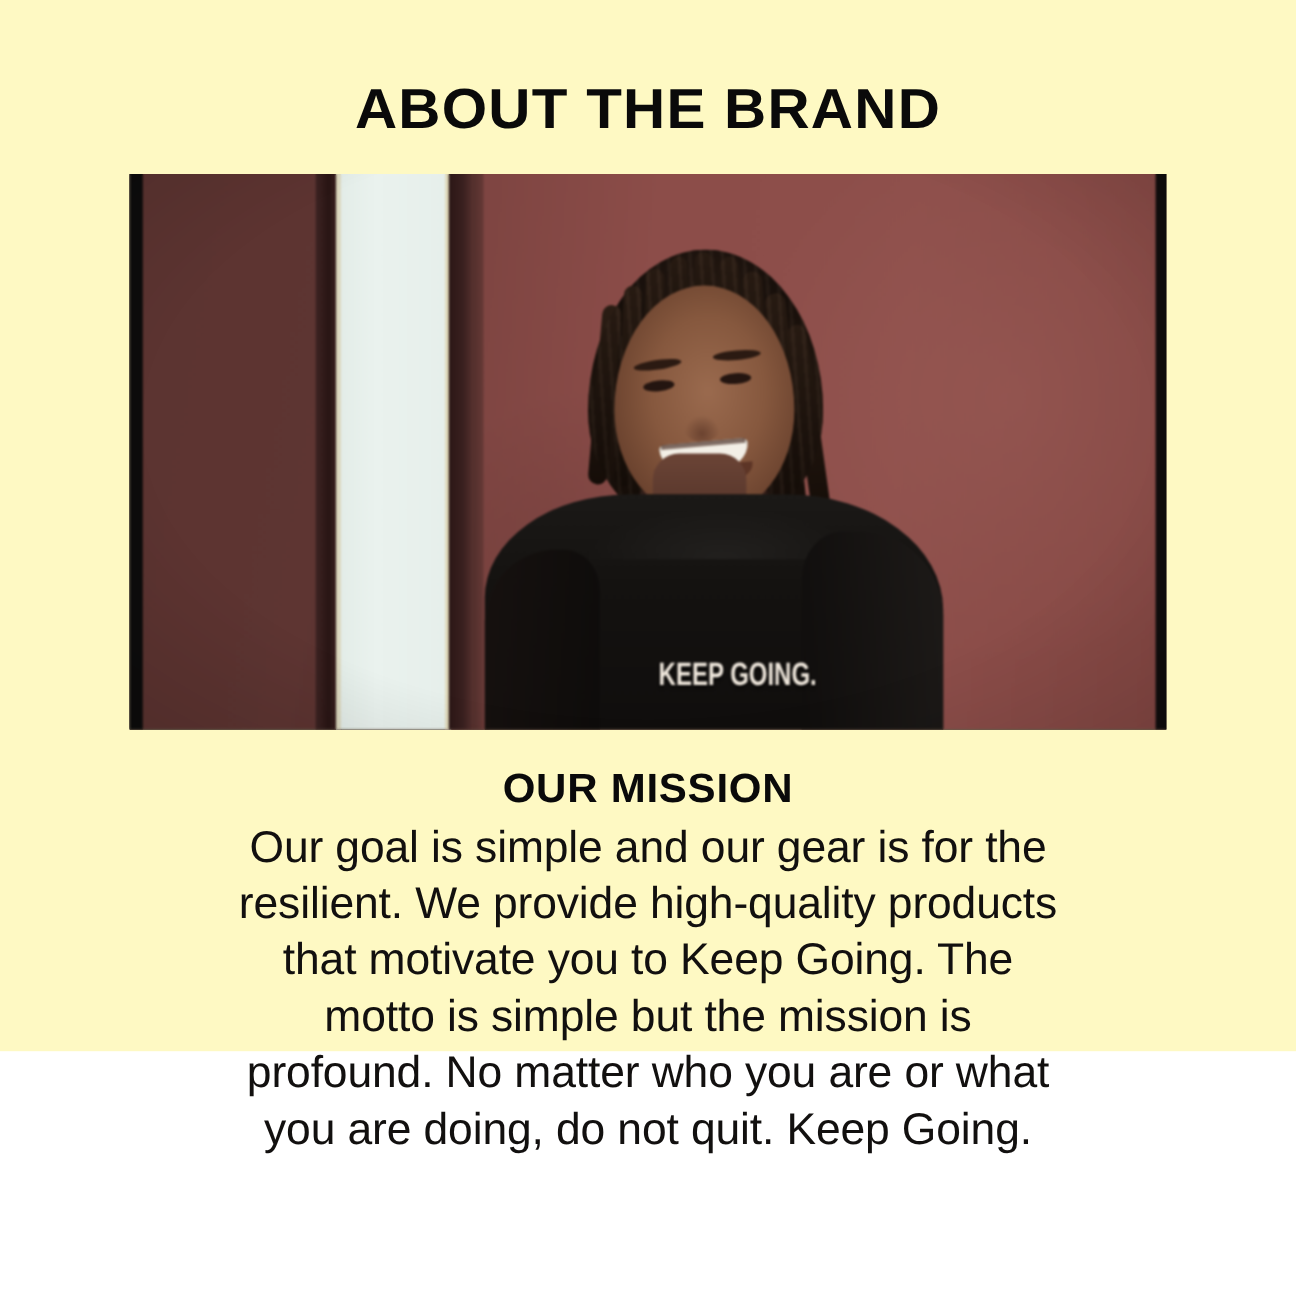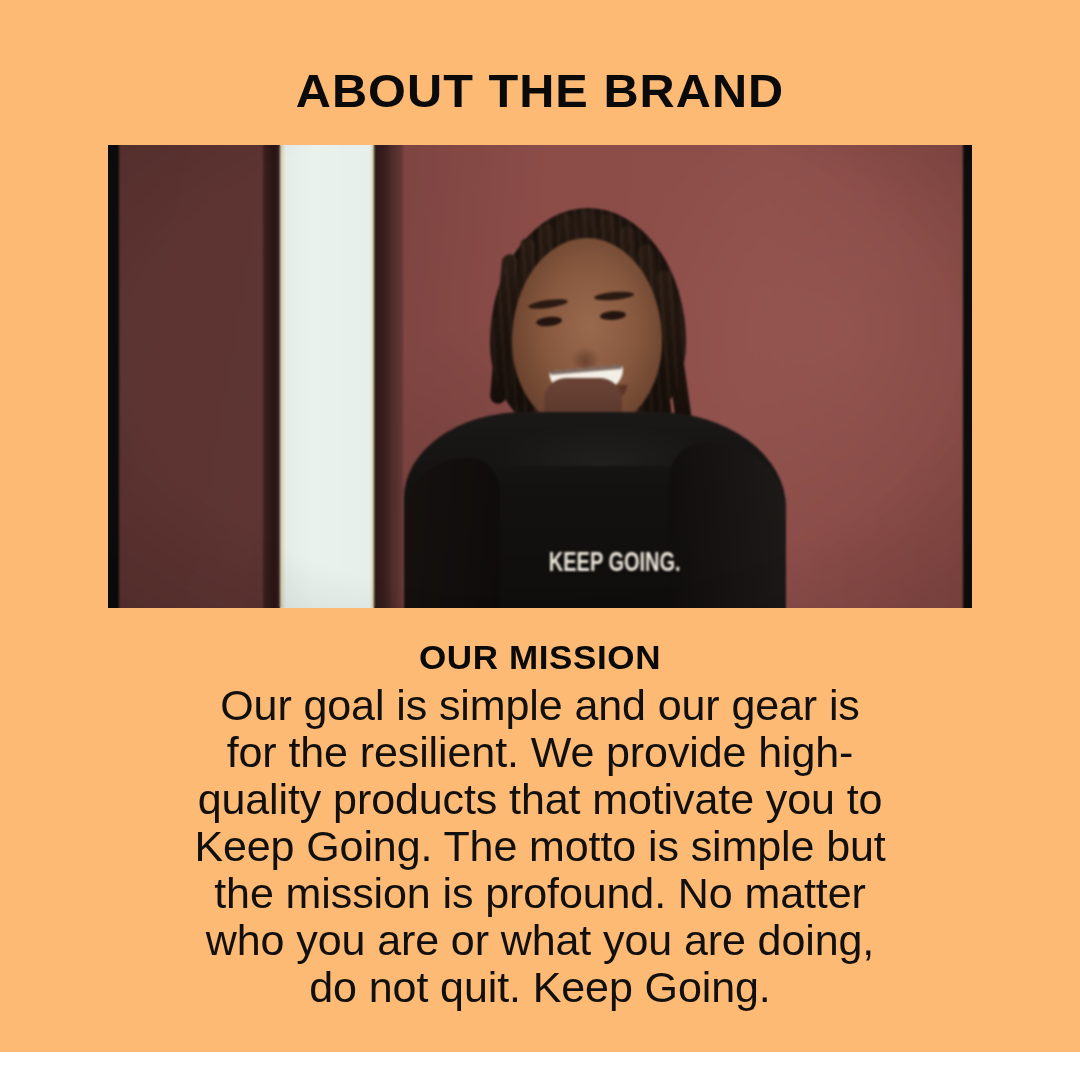--- a/index.html
+++ b/index.html
@@ -10,22 +10,22 @@
     width: 1080px;
     height: 1080px;
     background: #ffffff;
     font-family: "Liberation Sans", sans-serif;
     overflow: hidden;
   }
 
   .page {
     position: relative;
     width: 1080px;
-    height: 1052px;
-    background: #fdba74;
+    height: 876px;
+    background: #fef9c3;
   }
 
   
   .brand-title {
     position: absolute;
     top: 65px;
     left: 0;
     width: 1080px;
     text-align: center;
     font-family: "Liberation Sans", sans-serif;
@@ -348,21 +348,21 @@
     transform: scaleX(1.03);
   }
   .mission-body {
     position: absolute;
     top: 682px;
     left: 190px;
     width: 700px;
     text-align: center;
     font-family: "Liberation Sans", sans-serif;
     font-weight: 400;
-    font-size: 43px;
+    font-size: 37px;
     line-height: 47px;
     letter-spacing: -0.1px;
     color: #12100f;
   }
 </style>
 </head>
 <body>
 
 <div class="page">
 

